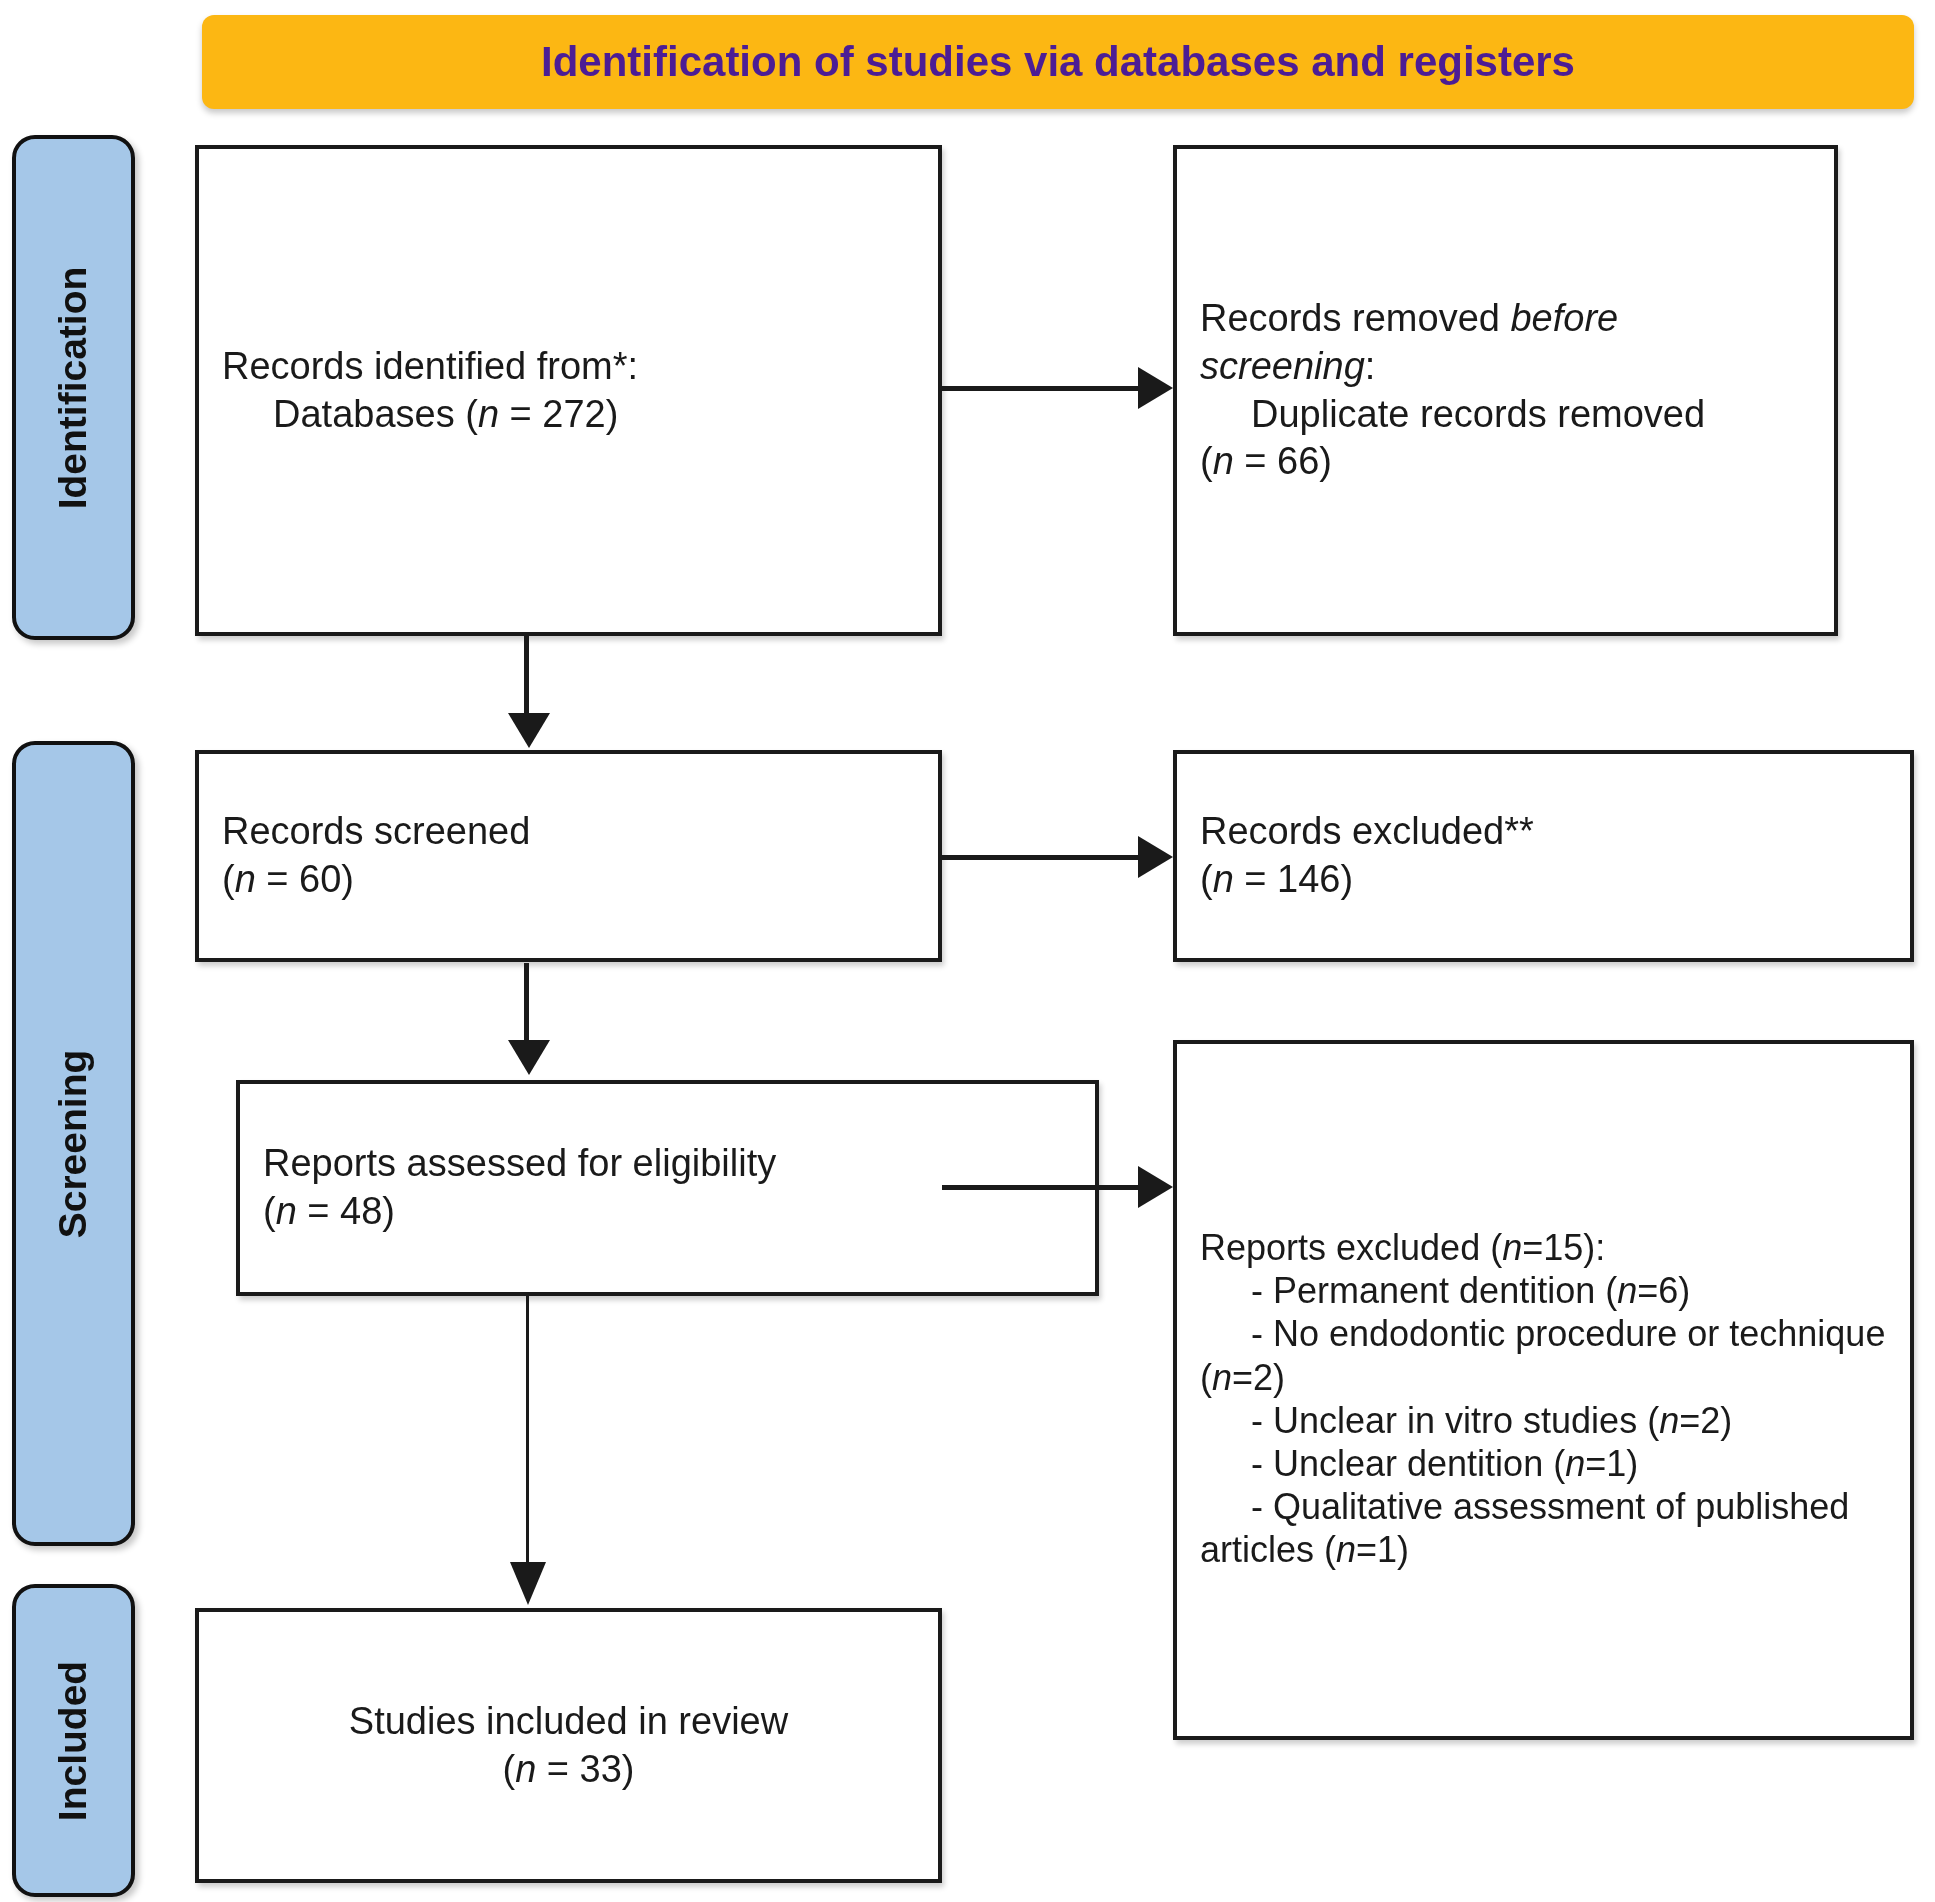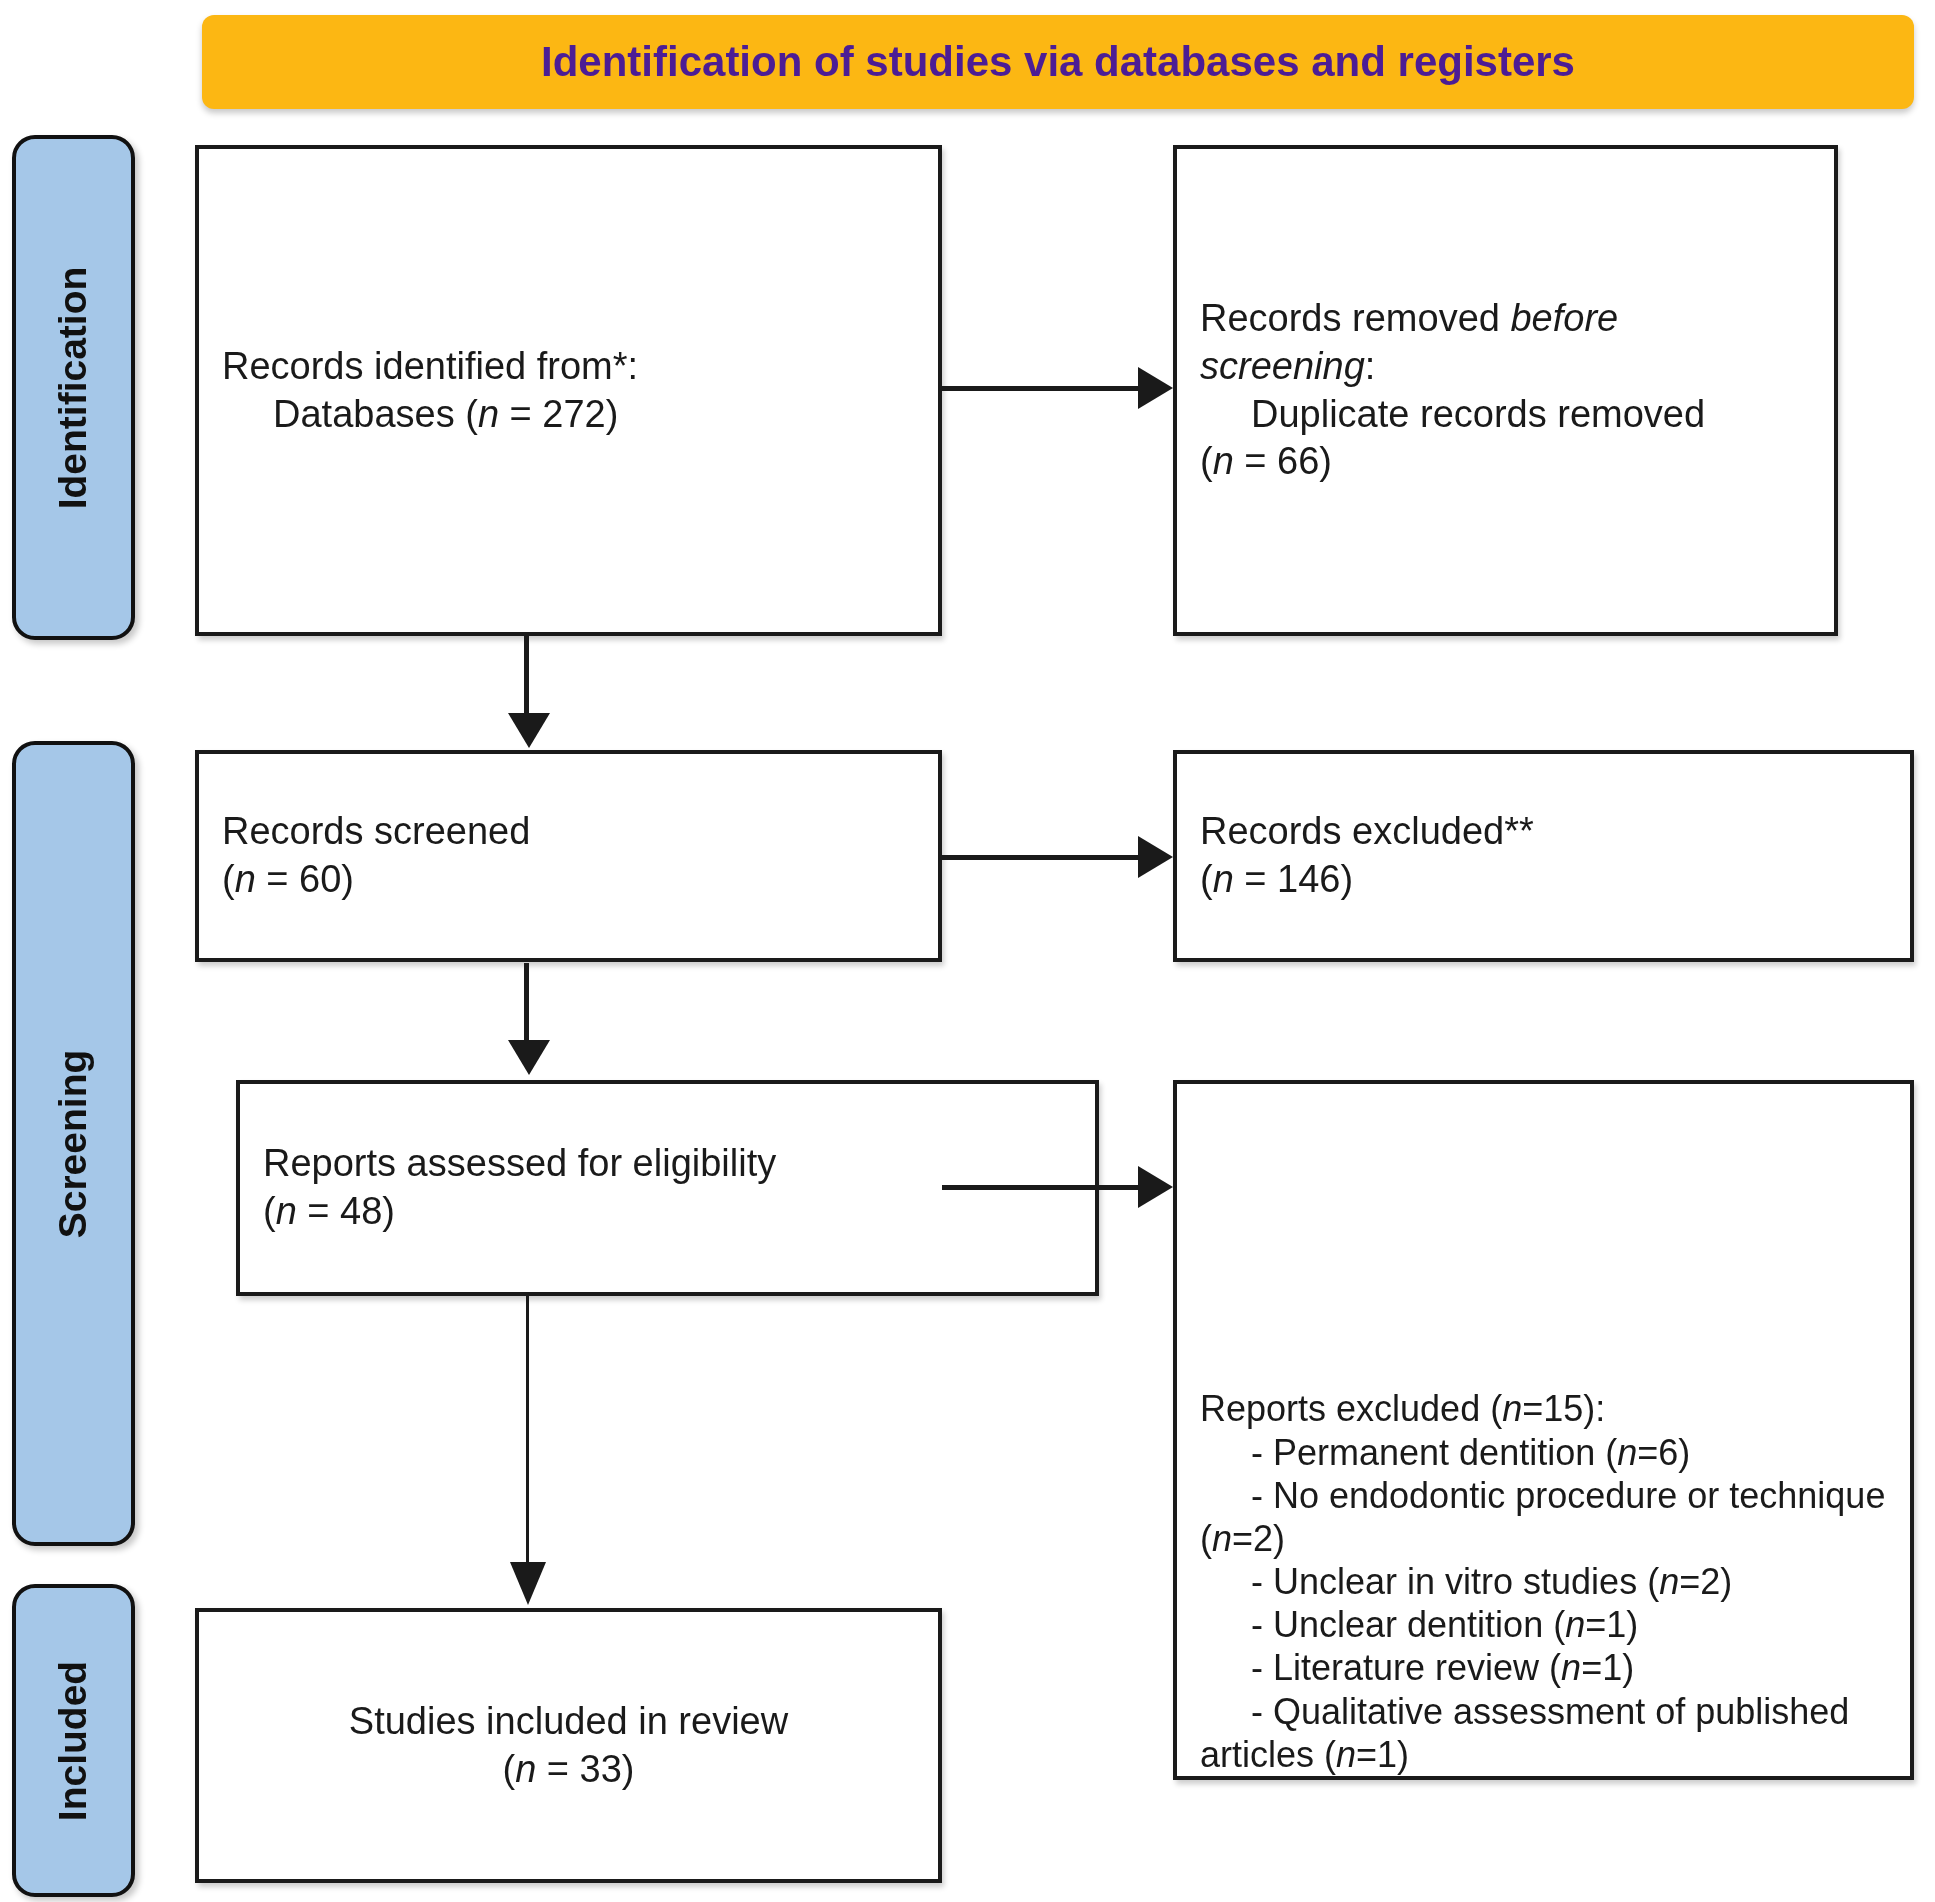--- a/index.html
+++ b/index.html
@@ -93,22 +93,22 @@
 
   
   #box-identified   { left: 195px;  top: 145px;  width: 747px; height: 491px; }
   #box-screened     { left: 195px;  top: 750px; width: 747px; height: 212px; }
   #box-eligibility  { left: 195px;  top: 1080px; width: 863px; height: 216px; margin-left: 41px; }
   #box-included     { left: 195px;  top: 1608px; width: 747px; height: 275px; text-align: center; }
 
   
   #box-removed      { left: 1173px; top: 145px;  width: 665px; height: 491px; }
   #box-rec-excluded { left: 1173px; top: 750px; width: 741px; height: 212px; }
-  #box-rep-excluded { left: 1173px; top: 1080px; width: 741px; height: 700px;
-                      align-items: flex-end; }
+  #box-rep-excluded { left: 1173px; top: 1040px; width: 741px; height: 700px;
+                      align-items: center; }
   #box-rep-excluded .fbox-inner { padding-top: 17.5px; }
 
   
   .conn-h {
     position: absolute;
     height: 4.7px;
     background: #1a1a1a;
   }
   .conn-v {
     position: absolute;
@@ -206,21 +206,20 @@
     </div>
   </div>
 
   <div class="fbox" id="box-rep-excluded">
     <div class="fbox-inner tight">
       <span class="nline"><span>Reports excluded (</span><span class="ital">n</span><span>=15):</span></span>
       <span class="nline"><span class="indent"></span><span>- Permanent dentition (</span><span class="ital">n</span><span>=6)</span></span>
       <span class="nline"><span class="indent"></span><span>- No endodontic procedure or technique (</span><span class="ital">n</span><span>=2)</span></span>
       <span class="nline"><span class="indent"></span><span>- Unclear in vitro studies (</span><span class="ital">n</span><span>=2)</span></span>
       <span class="nline"><span class="indent"></span><span>- Unclear dentition (</span><span class="ital">n</span><span>=1)</span></span>
-      <span class="nline"><span class="indent"></span><span>- Literature review (</span><span class="ital">n</span><span>=1)</span></span>
       <span class="nline"><span class="indent"></span><span>- Qualitative assessment of published articles (</span><span class="ital">n</span><span>=1)</span></span>
     </div>
   </div>
 
   <div class="fbox" id="box-included">
     <div class="fbox-inner">
       <span class="nline">Studies included in review</span>
       <span class="nline"><span>(</span><span class="ital">n</span><span> = 33)</span></span>
     </div>
   </div>

